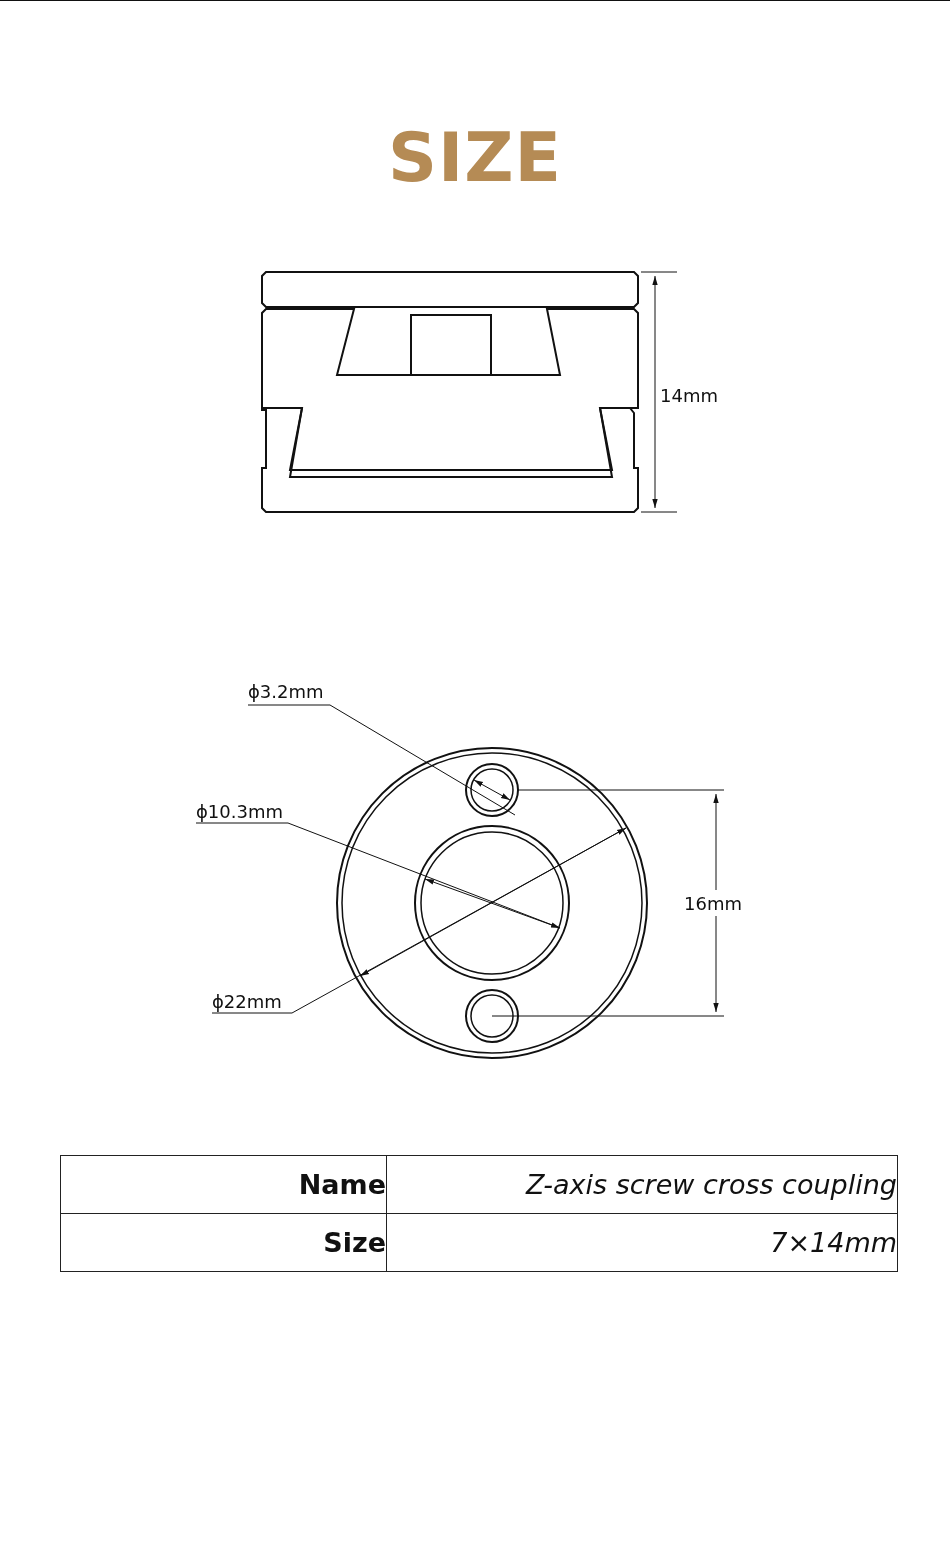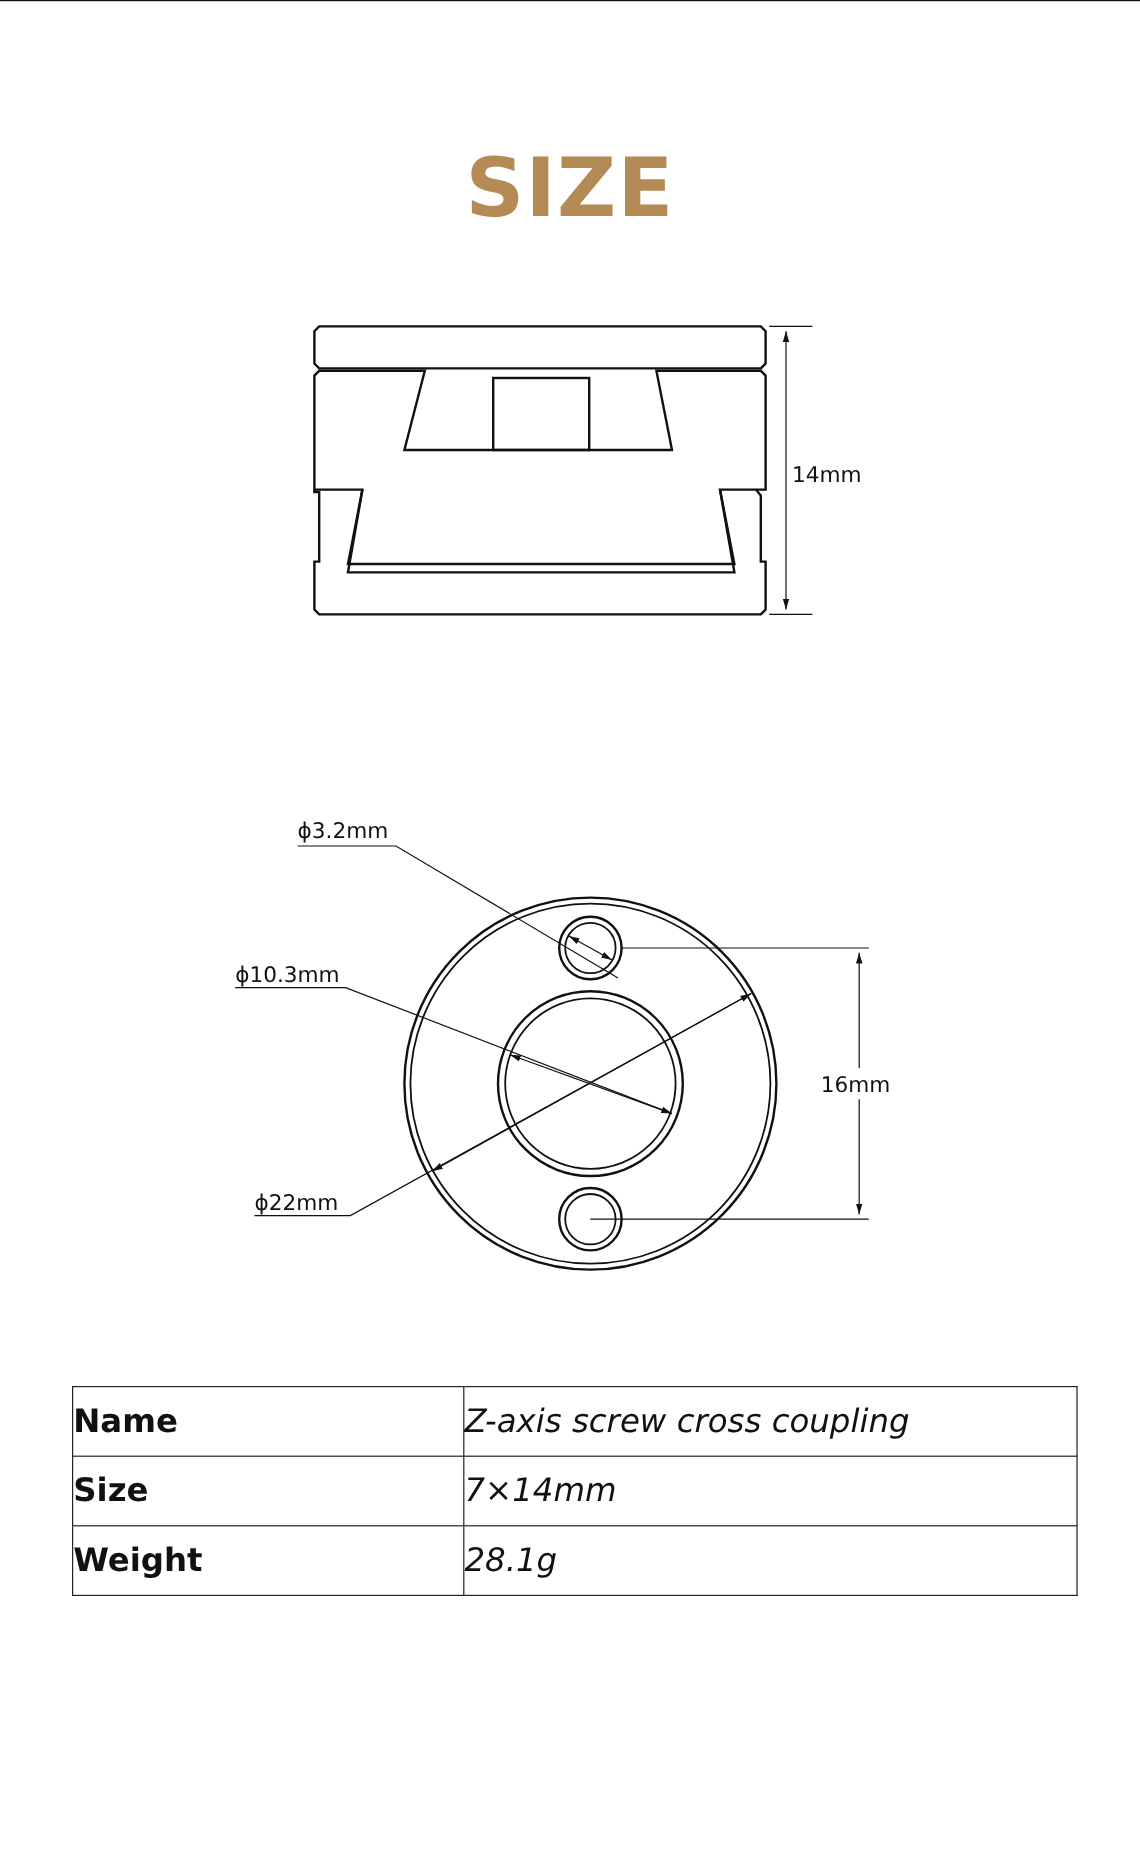--- a/index.html
+++ b/index.html
@@ -13,21 +13,21 @@
     font-family: "DejaVu Sans", sans-serif; font-weight: bold; font-size: 68px;
     letter-spacing: 1px; color: #b58b55; line-height: 80px;
   }
   svg.drawing { position: absolute; left: 0; top: 0; }
   .dim-label { font-family: "DejaVu Sans", sans-serif; font-size: 18px; fill: #111; }
   .spec-table {
     position: absolute; left: 60px; top: 1155px; width: 838px;
     border-collapse: collapse; font-family: "DejaVu Sans", sans-serif;
   }
   .spec-table td {
-    border: 1.5px solid #222; height: 57px; text-align: left; font-size: 27px; padding: 0;
+    border: 1.5px solid #222; height: 57px; text-align: right; font-size: 27px; padding: 0;
   }
   .spec-table td.key { width: 325px; font-weight: bold; }
   .spec-table td.val { font-weight: normal; font-style: italic; }
 </style>
 </head>
 <body>
 
 <div class="topbar"></div>
 
 <div class="title">SIZE</div>
@@ -92,18 +92,14 @@
 <table class="spec-table">
   <tbody>
       <tr>
     <td class="key">Name</td>
     <td class="val">Z-axis screw cross coupling</td>
   </tr>
   <tr>
     <td class="key">Size</td>
     <td class="val">7×14mm</td>
   </tr>
-  <tr>
-    <td class="key">Weight</td>
-    <td class="val">28.1g</td>
-  </tr>
 </tbody>
   </table>
 
 </body></html>

